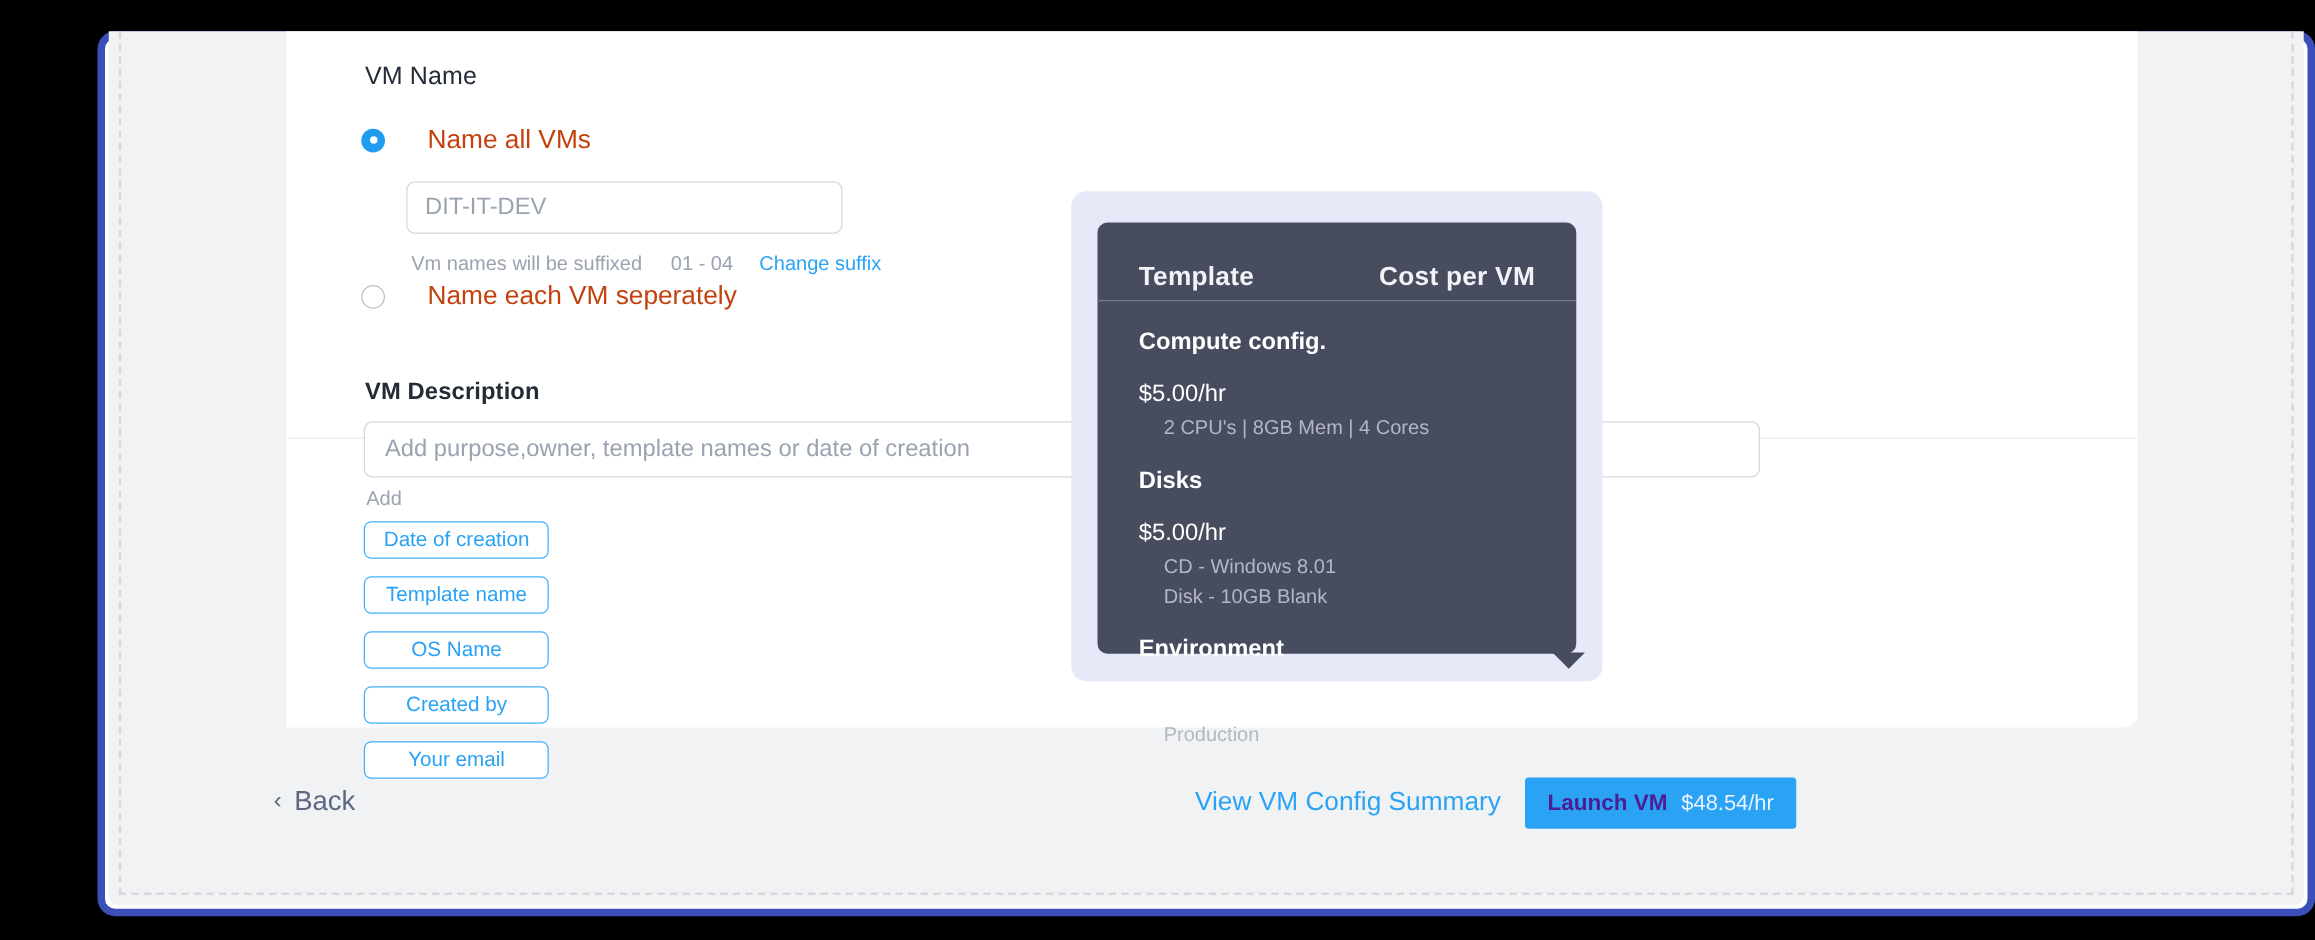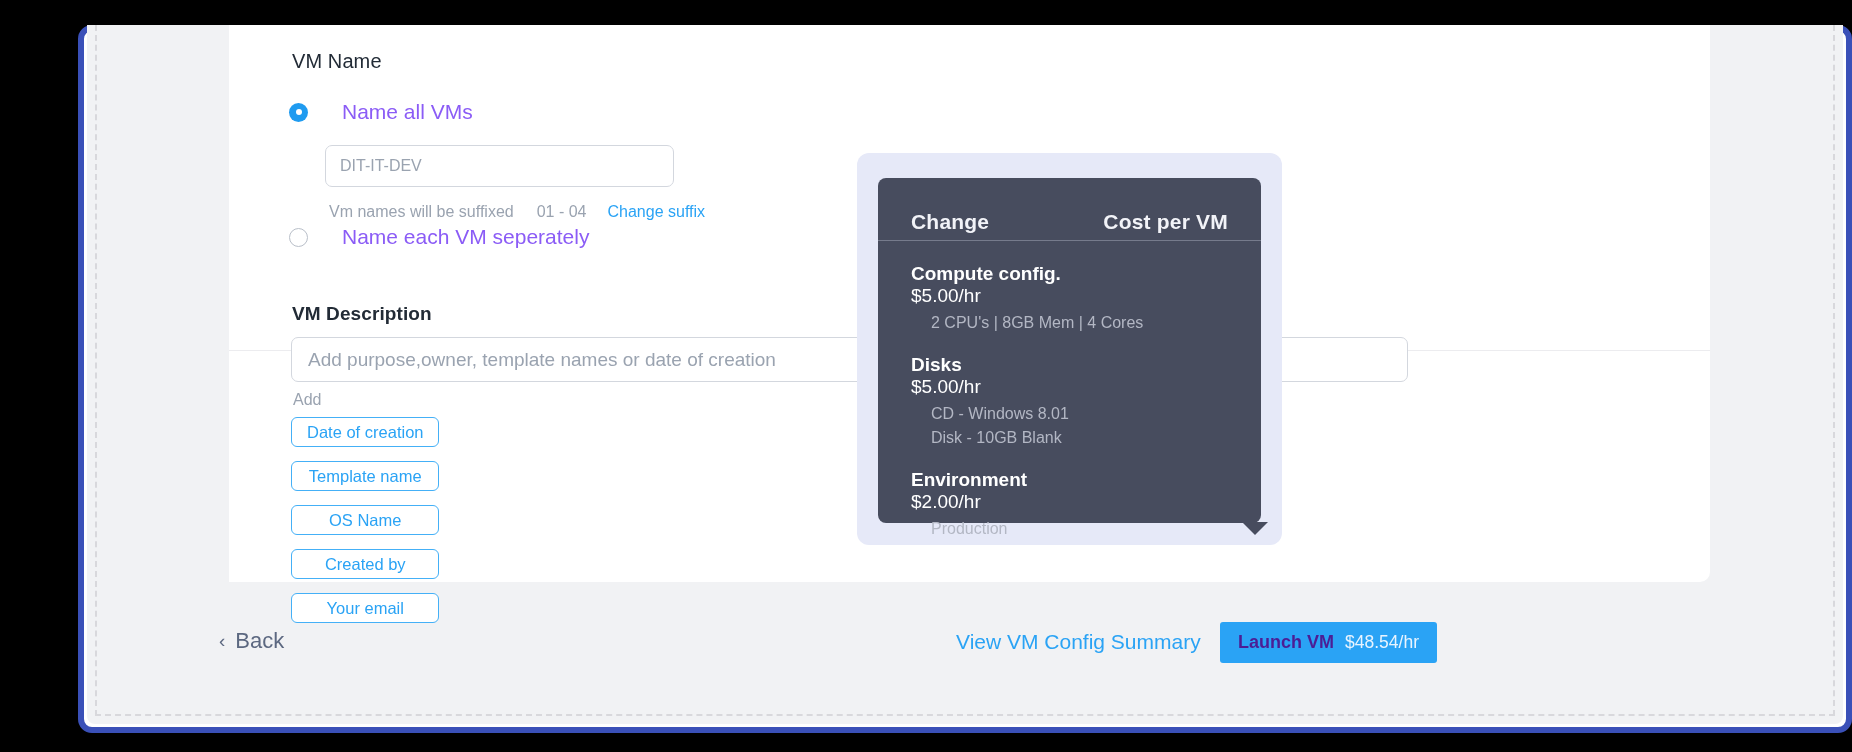--- a/index.html
+++ b/index.html
@@ -116,37 +116,37 @@
     position: absolute;
     left: 50%; top: 50%;
     width: 6px; height: 6px;
     margin: -3px 0 0 -3px;
     border-radius: 50%;
     background: #ffffff;
   }
   .radio-label {
     margin-left: 34px;
     font-size: 21px;
-    color: #8b5cf6;
+    color: #c2410c;
     white-space: nowrap;
   }
 
   
   .name-input {
     position: absolute;
     left: 96px;
     top: 120px;
     width: 349px;
     height: 42px;
     box-sizing: border-box;
     background: #fff;
     border: 1.4px solid #d3d7de;
     border-radius: 7px;
     font-family: "Liberation Sans", sans-serif;
-    font-size: 16px;
+    font-size: 19px;
     color: #2e3744;
     padding: 0 14px;
     outline: none;
   }
   .name-input::placeholder { color: #9aa3b0; }
 
   .suffix-hint {
     position: absolute;
     left: 100px;
     top: 178px;
@@ -324,20 +324,21 @@
   }
   .sum-item-name {
     color: #ffffff;
     font-size: 19px;
     font-weight: 700;
   }
   .sum-item-cost {
     color: #ffffff;
     font-size: 19px;
     font-weight: 400;
+    margin-top: 20px;
   }
   .sum-item-detail {
     color: #b3b7c4;
     font-size: 16px;
     margin-top: 7px;
     margin-left: 20px;
   }
   .sum-item-detail + .sum-item-detail { margin-top: 6px; }
 </style>
 </head>
@@ -403,21 +404,21 @@
     <div class="view-summary-link">View VM Config Summary</div>
 
     <div class="launch-btn">
       <span class="lbl">Launch VM</span>
       <span class="price">$48.54/hr</span>
     </div>
 
     <div class="summary-backdrop"></div>
     <div class="summary-panel">
       <div class="summary-head">
-        <span class="h-left">Change</span>
+        <span class="h-left">Template</span>
         <span class="h-right">Cost per VM</span>
       </div>
       <div class="summary-body" id="summary-body">
           <div class="sum-item">
             <div class="sum-item-head">
               <span class="sum-item-name">Compute config.</span>
               <span class="sum-item-cost">$5.00/hr</span>
             </div>
             <div class="sum-item-detail">2 CPU's | 8GB Mem | 4 Cores</div>
           </div>

